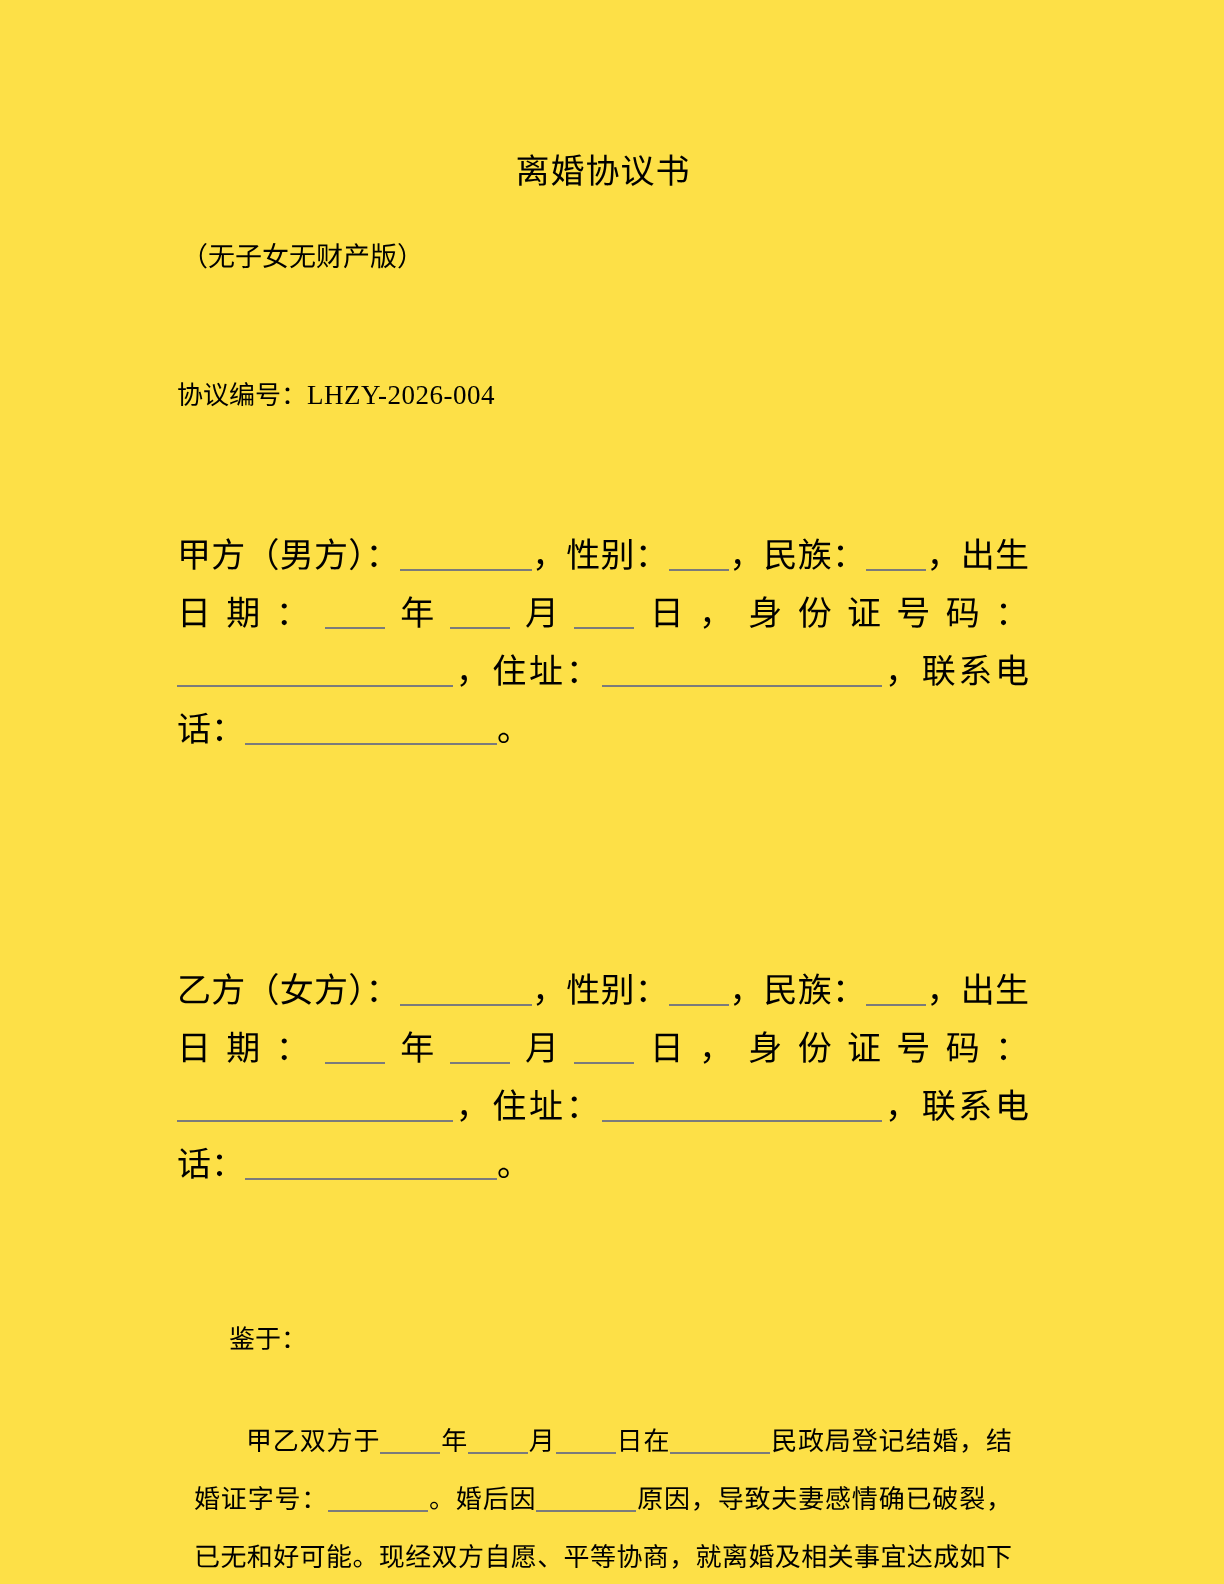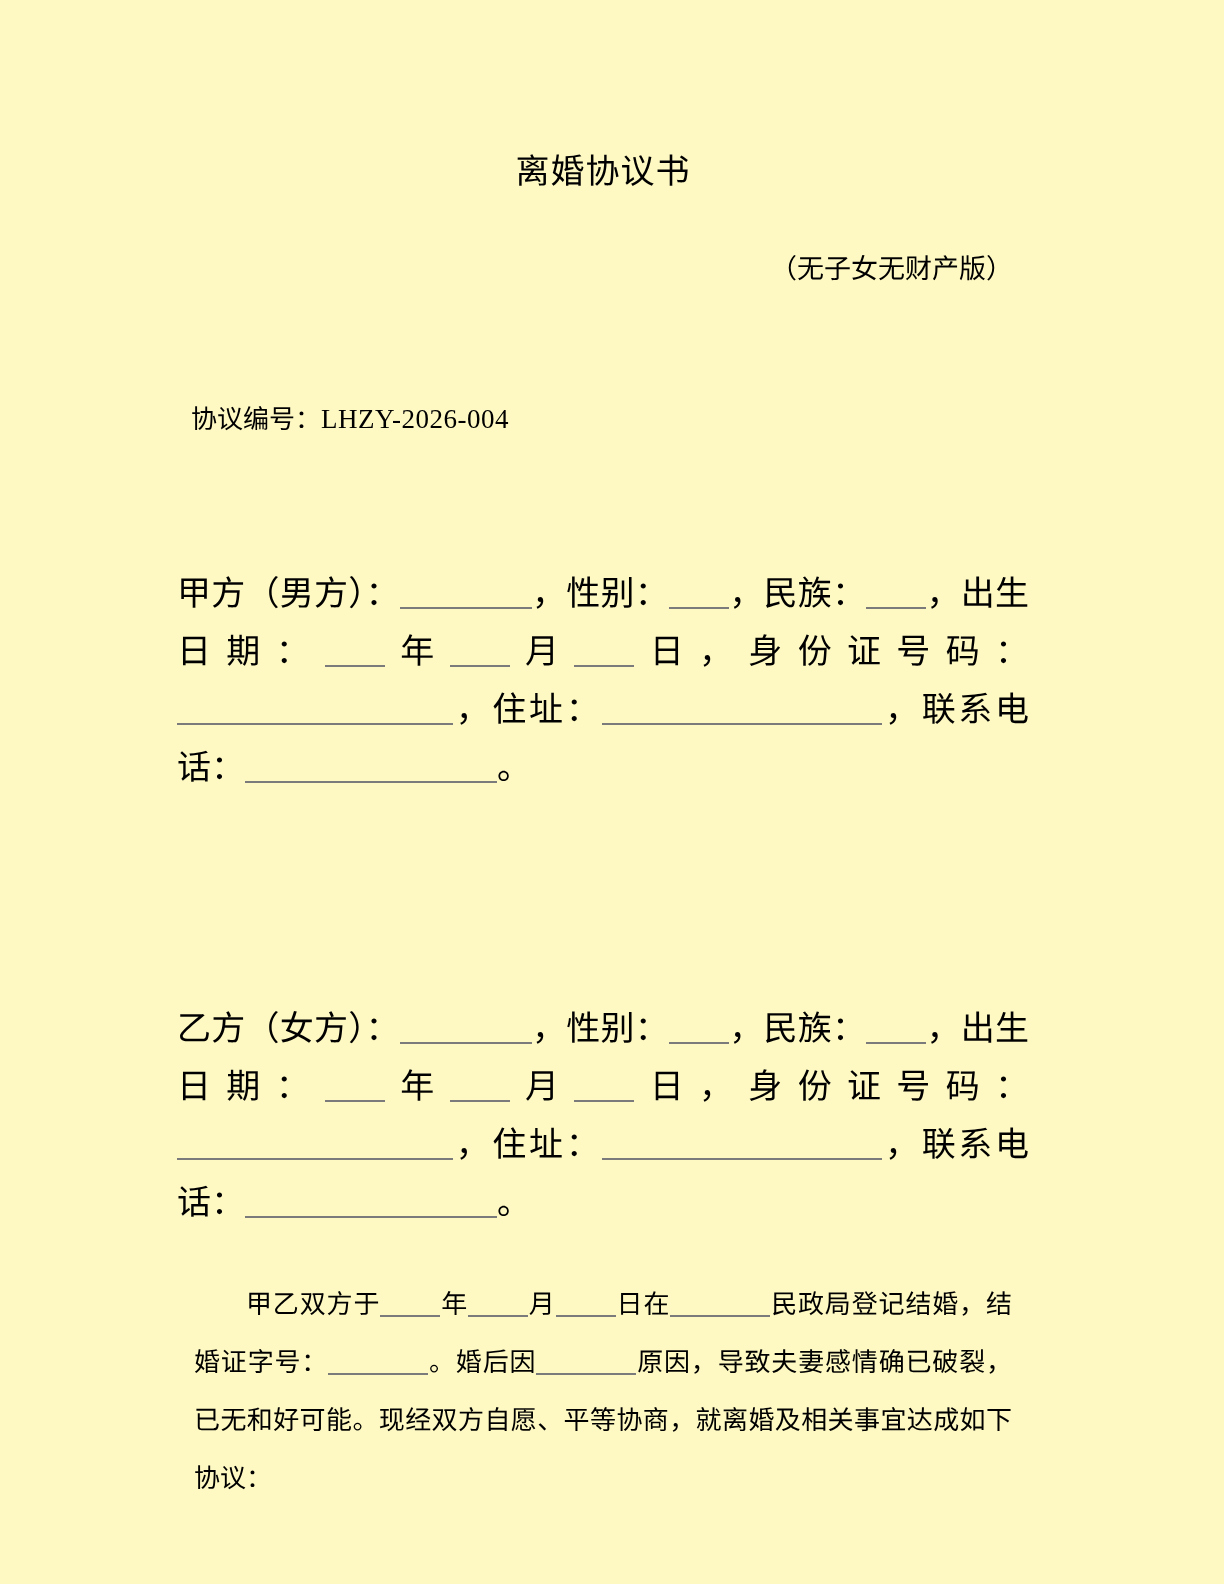--- a/index.html
+++ b/index.html
@@ -7,21 +7,21 @@
     margin: 0;
     padding: 0;
     background: #ffffff;
   }
 
   .page {
     position: relative;
     width: 1224px;
     height: 1584px;
     margin: 0 auto;
-    background: #fef9c3;
+    background: #fde047;
     color: #000000;
     font-family: "Liberation Sans", "DejaVu Sans", sans-serif;
     overflow: hidden;
     box-sizing: border-box;
   }
 
   .content {
     position: absolute;
     left: 177px;
     top: 0;
@@ -33,33 +33,33 @@
     text-align: center;
     font-size: 34px;
     line-height: 1.25;
     letter-spacing: 1px;
     margin: 0;
     padding-top: 150px;
     font-weight: normal;
   }
 
   .doc-subtitle {
-    text-align: right;
+    text-align: left;
     font-size: 27px;
     line-height: 1.25;
-    margin: 16px;
+    margin: 4px;
     padding-top: 44px;
     font-weight: normal;
   }
 
   
   .agreement-no {
     font-size: 26px;
     line-height: 1.0;
-    margin: 14px;
+    margin: 0;
     padding-top: 104px;
     white-space: nowrap;
   }
   .agreement-no .serif-val {
     font-family: "Liberation Serif", "DejaVu Serif", serif;
     font-size: 27px;
     letter-spacing: 0.5px;
   }
 
   
@@ -121,19 +121,20 @@
     </p>
 
     <p class="party-block first">
       <span>甲方（男方）：</span><span class="blank b-lg"></span><span>，性别：</span><span class="blank b-sm"></span><span>，民族：</span><span class="blank b-sm"></span><span>，出生日期：</span><span class="blank b-sm"></span><span>年</span><span class="blank b-sm"></span><span>月</span><span class="blank b-sm"></span><span>日</span><span>，身份证号码：</span><span class="blank b-xxl"></span><span>，住址：</span><span class="blank b-addr"></span><span>，联系电话：</span><span class="blank b-phone"></span><span>。</span>
     </p>
 
     <p class="party-block second">
       <span>乙方（女方）：</span><span class="blank b-lg"></span><span>，性别：</span><span class="blank b-sm"></span><span>，民族：</span><span class="blank b-sm"></span><span>，出生日期：</span><span class="blank b-sm"></span><span>年</span><span class="blank b-sm"></span><span>月</span><span class="blank b-sm"></span><span>日</span><span>，身份证号码：</span><span class="blank b-xxl"></span><span>，住址：</span><span class="blank b-addr"></span><span>，联系电话：</span><span class="blank b-phone"></span><span>。</span>
     </p>
 
+    <p class="recital-head">鉴于：</p>
 
     <p class="recital-body">
       <span>甲乙双方于</span><span class="blank b-sm"></span><span>年</span><span class="blank b-sm"></span><span>月</span><span class="blank b-sm"></span><span>日在</span><span class="blank b-md"></span><span>民政局登记结婚，结婚证字号：</span><span class="blank b-md"></span><span>。婚后因</span><span class="blank b-md"></span><span>原因，导致夫妻感情确已破裂，已无和好可能。现经双方自愿、平等协商，就离婚及相关事宜达成如下协议：</span>
     </p>
 
   </div>
 </div>
 
 </body></html>

